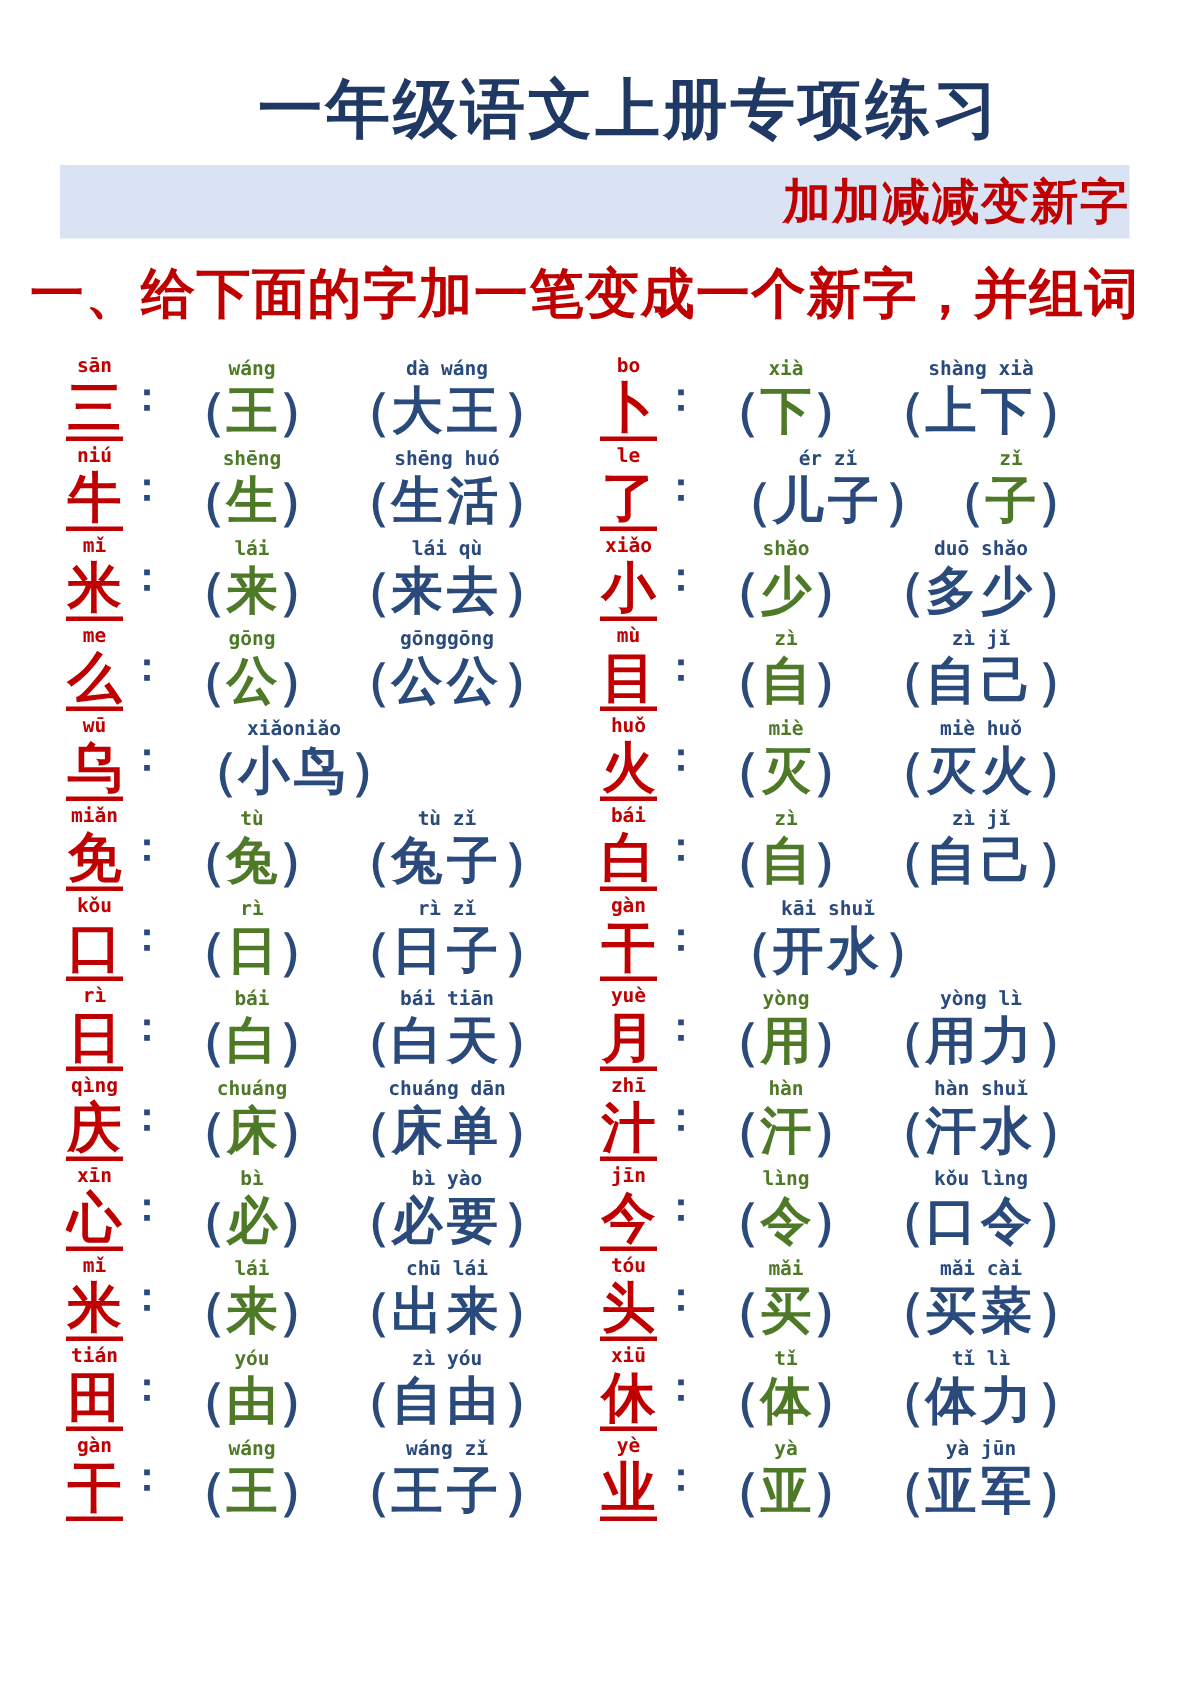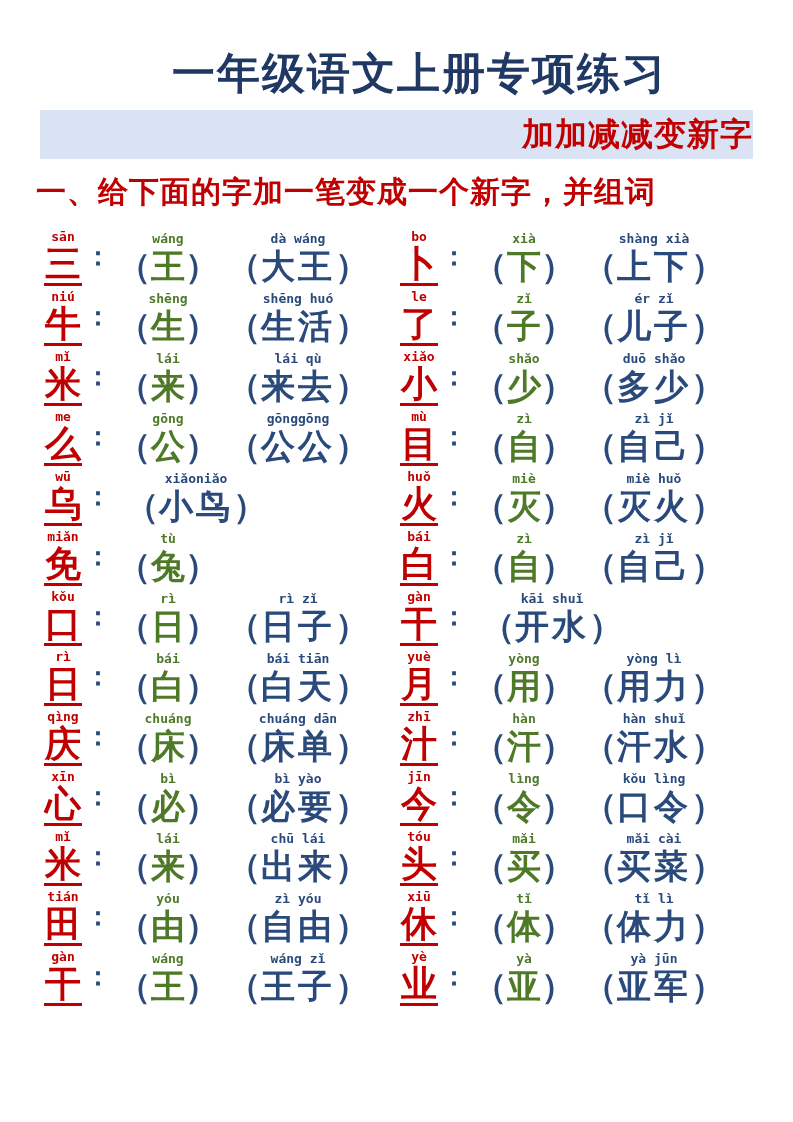--- a/index.html
+++ b/index.html
@@ -22,22 +22,22 @@
   }
   .subtitle-band{
     margin:8px auto 0 40px;width:713px;height:49px;
     background:var(--band-bg);
     display:flex;align-items:center;justify-content:flex-end;
   }
   .subtitle-text{
     font-size:32px;font-weight:bold;color:var(--red);letter-spacing:1px;
   }
   .instruction{
-    margin:13px 0 0 36px;
-    font-size:30px;font-weight:bold;color:var(--red);letter-spacing:1px;
+    margin:13px 0 0 20px;
+    font-size:36px;font-weight:bold;color:var(--red);letter-spacing:1px;
   }
   .exercise-grid{
     margin:14px 0 0 44px;
     display:grid;
     grid-template-columns:356px 356px;
     grid-auto-rows:60px;
   }
   .entry{display:flex;align-items:center;}
   .unit{display:flex;flex-direction:column;align-items:center;}
   .py{
@@ -120,28 +120,28 @@
       <div class="ch navy"><span class="paren">（</span><span class="word-text">生活</span><span class="paren">）</span></div>
     </div>
   </div>
 
   <div class="entry">
     <div class="unit">
       <div class="py red">le</div>
       <div class="ch base-ch">了</div>
     </div>
     <div class="ch colon">：</div>
+    <div class="unit word-group">
+      <div class="py navy">ér zǐ</div>
+      <div class="ch navy"><span class="paren">（</span><span class="word-text">儿子</span><span class="paren">）</span></div>
+    </div>
     <div class="unit">
       <div class="py green">zǐ</div>
       <div class="ch"><span class="paren">（</span><span class="green">子</span><span class="paren">）</span></div>
     </div>
-    <div class="unit word-group">
-      <div class="py navy">ér zǐ</div>
-      <div class="ch navy"><span class="paren">（</span><span class="word-text">儿子</span><span class="paren">）</span></div>
-    </div>
   </div>
 
   <div class="entry">
     <div class="unit">
       <div class="py red">mǐ</div>
       <div class="ch base-ch">米</div>
     </div>
     <div class="ch colon">：</div>
     <div class="unit">
       <div class="py green">lái</div>
@@ -232,20 +232,24 @@
   <div class="entry">
     <div class="unit">
       <div class="py red">miǎn</div>
       <div class="ch base-ch">免</div>
     </div>
     <div class="ch colon">：</div>
     <div class="unit">
       <div class="py green">tù</div>
       <div class="ch"><span class="paren">（</span><span class="green">兔</span><span class="paren">）</span></div>
     </div>
+    <div class="unit word-group">
+      <div class="py navy">tù zǐ</div>
+      <div class="ch navy"><span class="paren">（</span><span class="word-text">兔子</span><span class="paren">）</span></div>
+    </div>
   </div>
 
   <div class="entry">
     <div class="unit">
       <div class="py red">bái</div>
       <div class="ch base-ch">白</div>
     </div>
     <div class="ch colon">：</div>
     <div class="unit">
       <div class="py green">zì</div>

